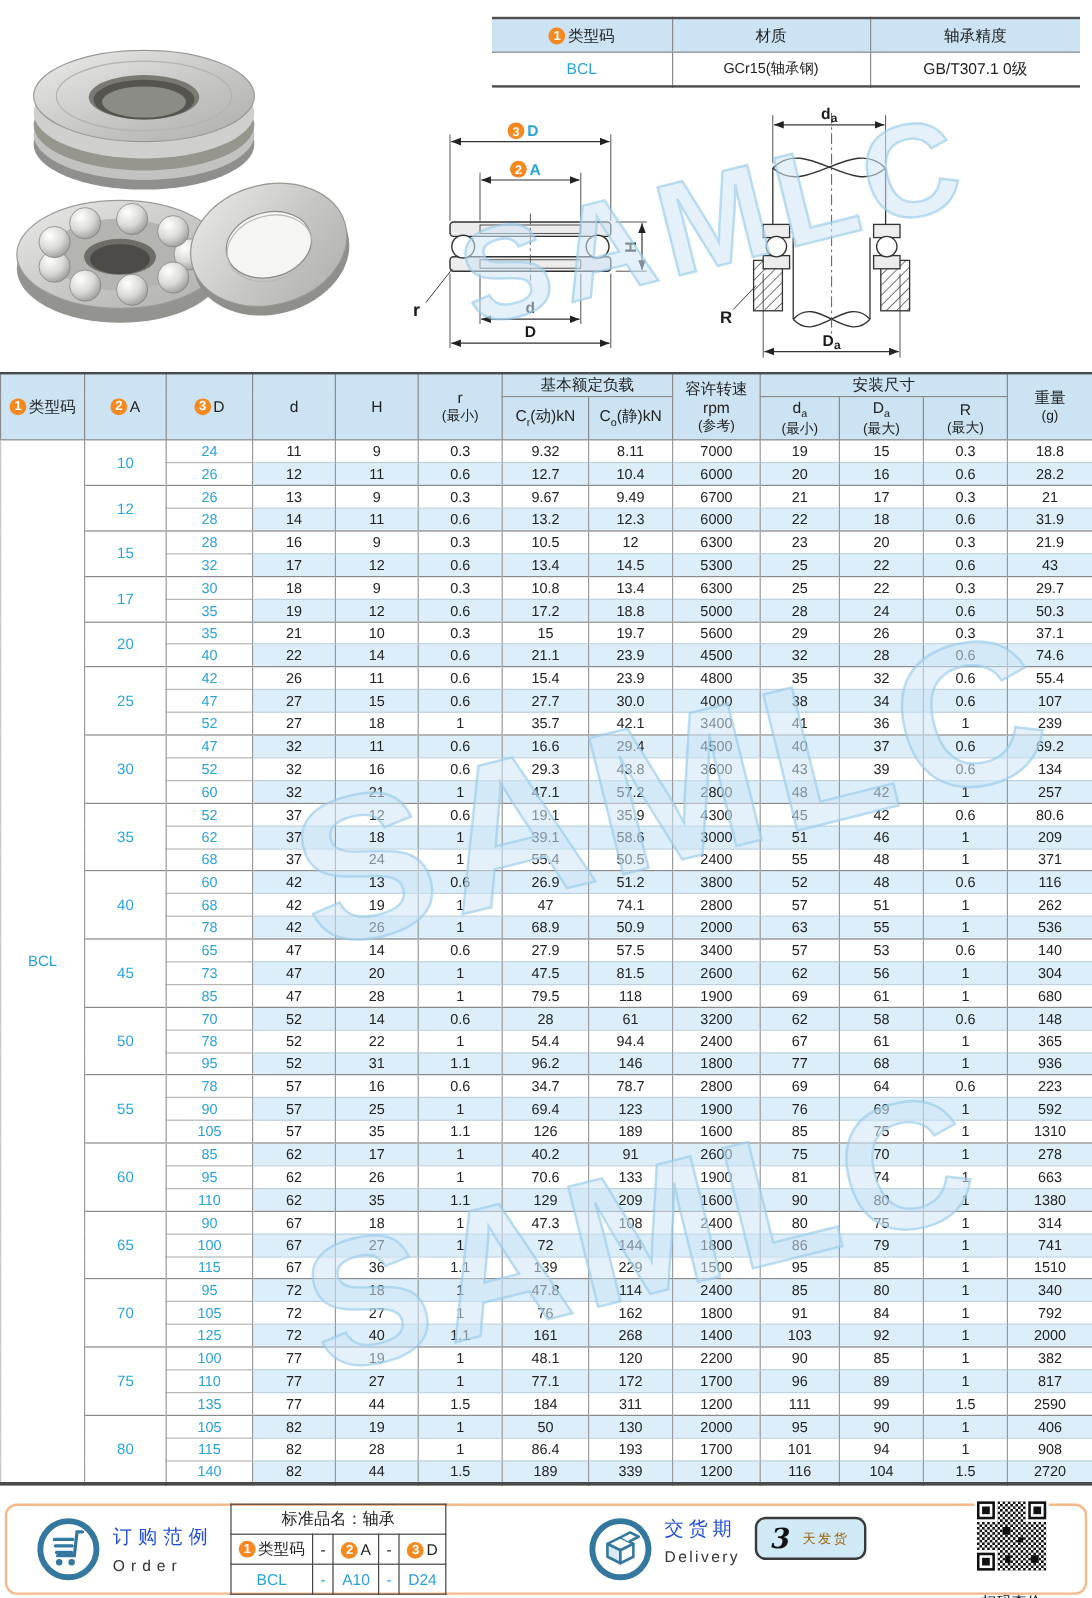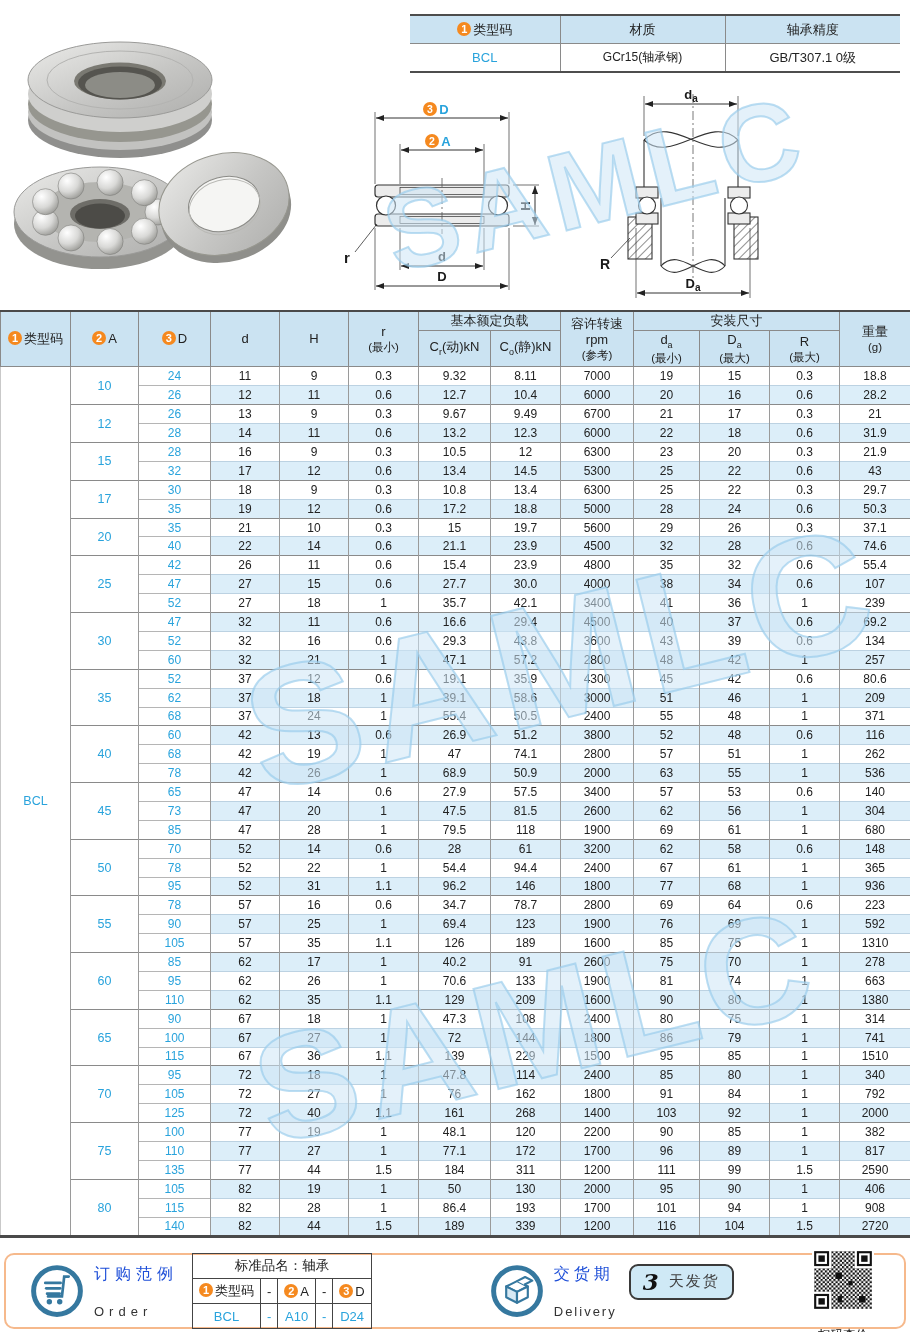--- a/index.html
+++ b/index.html
@@ -39,30 +39,30 @@
   .main-table tr.gs td.d-cell{border-top:1px solid #8a8a8a;}
   .main-table td.a-cell,.main-table td.code-cell{color:#29a3dc;background:#fff;font-size:12.5px;}
   .main-table td.code-cell{border-left:1px solid #c9c9c9;}
   .main-table tr.alt td.n-cell{background:#dceef9;}
   
   .footer{position:absolute;left:4px;right:4px;top:1253px;height:72px;border:2px solid #f6b98c;
           border-radius:10px;background:#fff;display:flex;align-items:center;z-index:7;}
   .f-icon{margin-left:24px;flex:none;}
   .f-title{margin-left:10px;flex:none;}
   .f-title .cn{font-size:16px;letter-spacing:5px;color:#1d4ed8;}
-  .f-title .en{font-size:13px;letter-spacing:5px;color:#333;margin-top:19px;}
+  .f-title .en{font-size:13px;letter-spacing:5px;color:#333;margin-top:5px;}
   .order-table{border-collapse:collapse;margin-left:14px;flex:none;}
   .order-table td{border:1px solid #444;text-align:center;font-size:13px;height:24px;padding:0 6px;}
   .order-table .tt{font-size:13.5px;}
   .delivery-wrap{display:flex;align-items:flex-start;margin-left:118px;}
   .days-badge{margin-left:12px;background:#cfe9f6;border:2px solid #3a3a3a;border-radius:9px;
               height:32px;display:flex;align-items:center;padding:0 12px;}
   .days-badge .num{font-family:"DejaVu Serif",serif;font-style:italic;font-size:23px;
                    font-weight:bold;margin-right:10px;color:#111;}
-  .days-badge .lbl{font-size:15px;letter-spacing:2px;color:#404040;}
+  .days-badge .lbl{font-size:11px;letter-spacing:2px;color:#a16207;}
   .qr-wrap{position:absolute;right:30px;top:-6px;width:62px;text-align:center;}
   .qr-caption{font-size:12.5px;margin-top:16px;color:#111;}
 </style>
 </head>
 <body>
 
 <div class="page">
 
   <svg class="photo" style="position:absolute;left:8px;top:8px;" width="292" height="262" viewBox="0 0 292 262">
     <defs>

